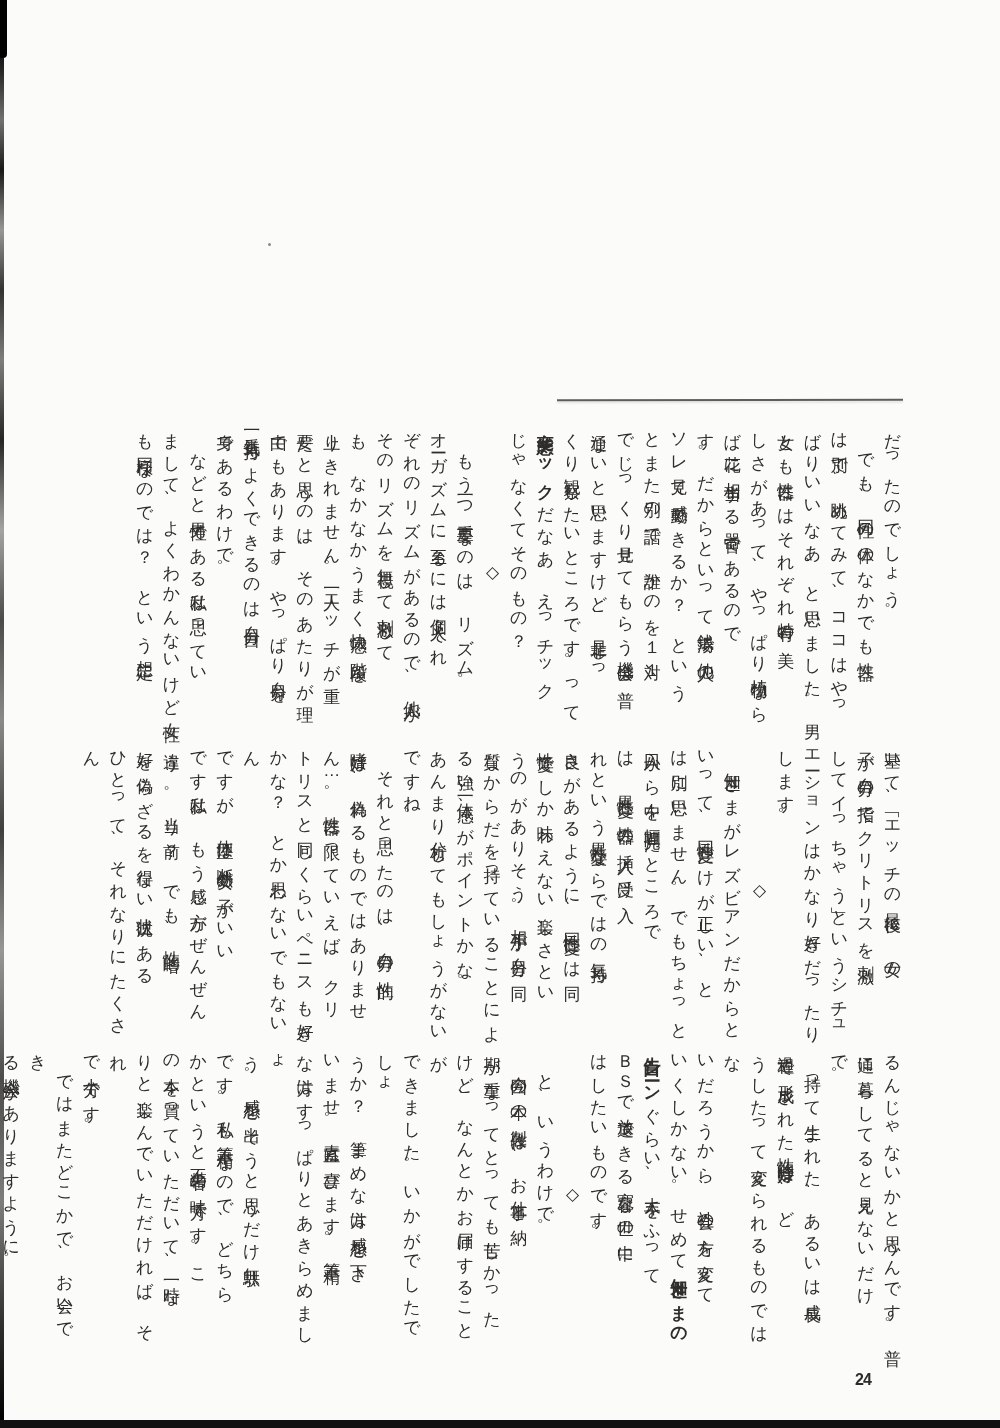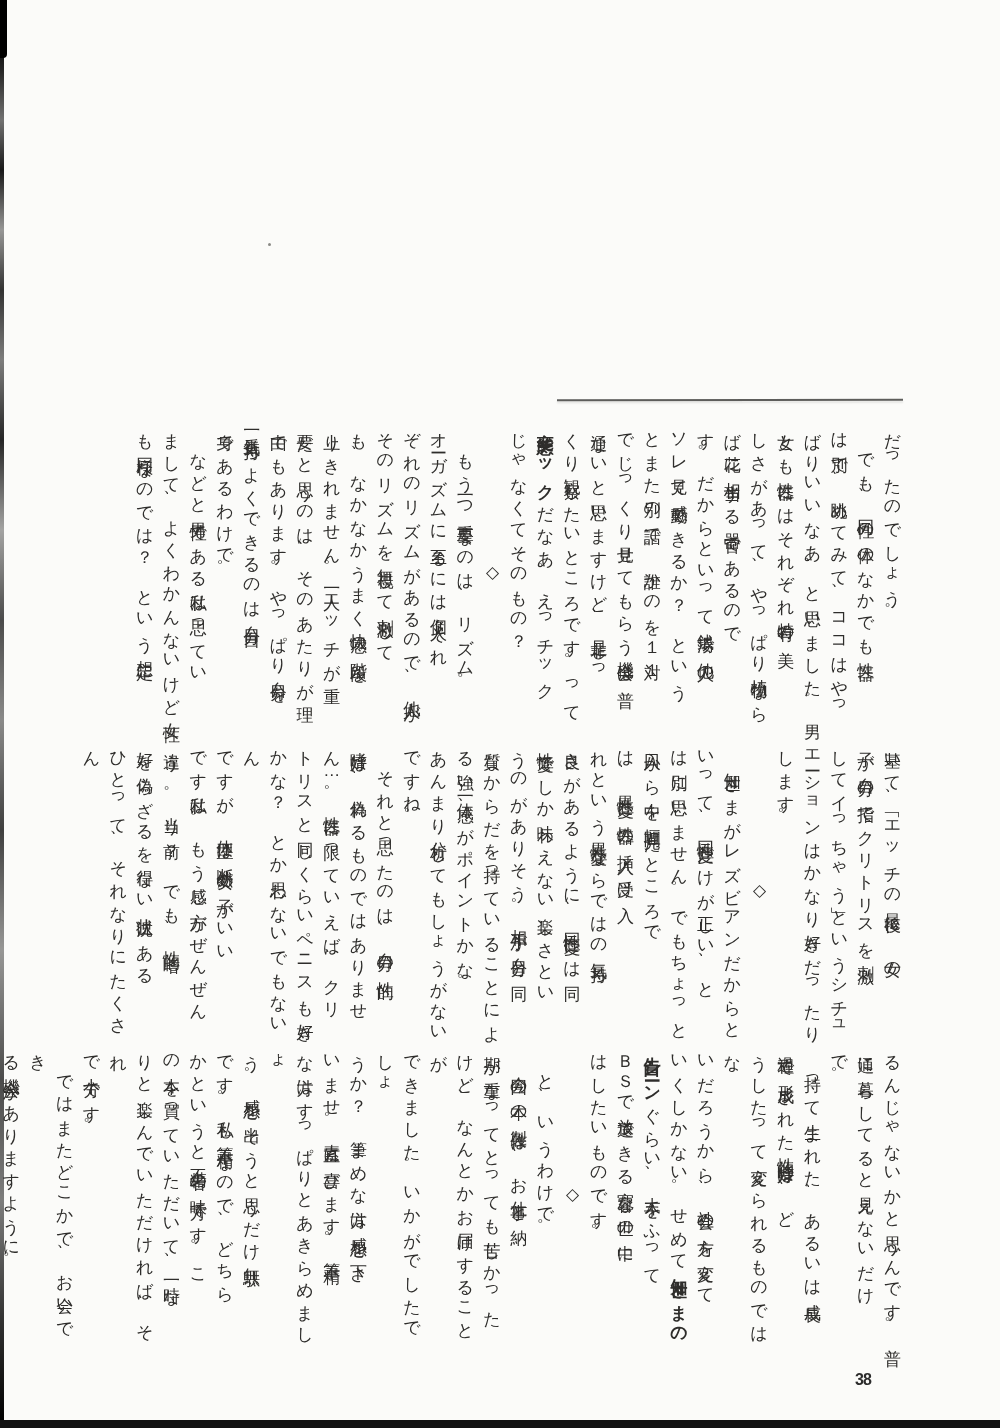--- a/index.html
+++ b/index.html
@@ -174,17 +174,17 @@
       <div class="tcol"><span>う。感想を出そうと思うだけ無駄</span></div>
       <div class="tcol"><span>です。私も筆不精なので、どちら</span></div>
       <div class="tcol"><span>かというと不精者の味方です。こ</span></div>
       <div class="tcol"><span>の本を買っていただいて、一時な</span></div>
       <div class="tcol"><span>りと楽しんでいただければ、それ</span></div>
       <div class="tcol"><span>で十分です。</span></div>
       <div class="tcol"><span>　ではまたどこかで、お会いでき</span></div>
       <div class="tcol"><span>る機会がありますように。</span></div>
     </div>
 
-  <div id="pagenum">38</div>
+  <div id="pagenum">24</div>
 
   <div id="bottom-bar"></div>
 
 </div>
 
 </body></html>

